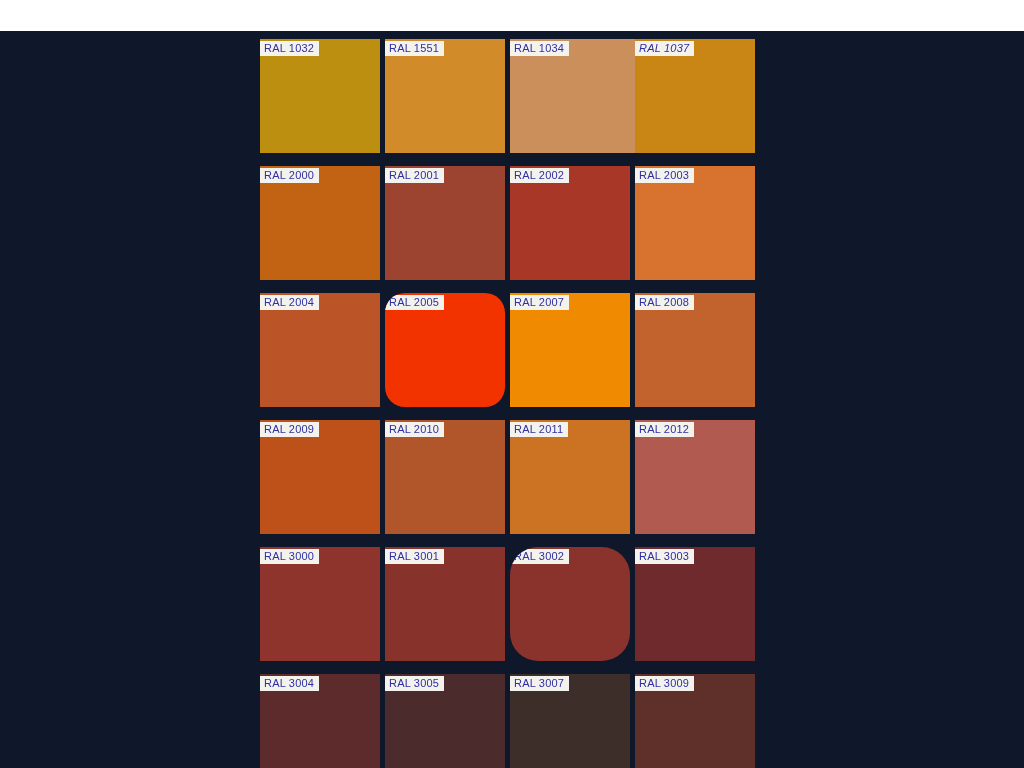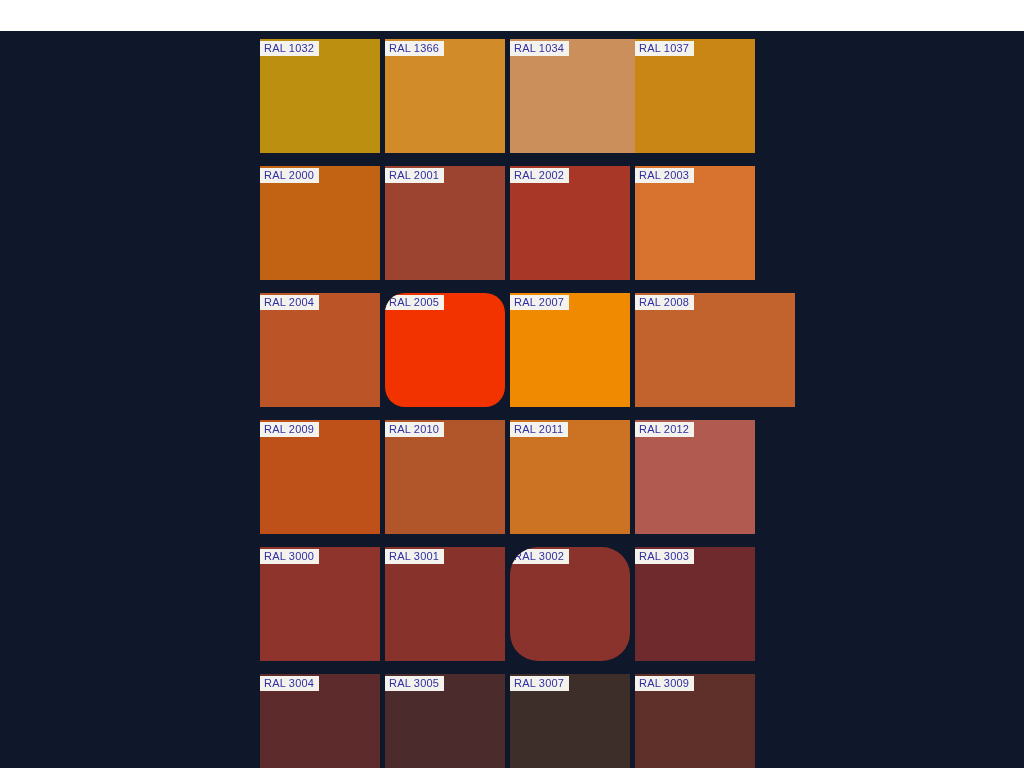--- a/index.html
+++ b/index.html
@@ -57,26 +57,26 @@
 </style>
 </head>
 <body>
 
 <div id="chart-root">
   <div id="swatch-grid">
       <div class="swatch" style="background-color: rgb(188, 143, 17);">
         <span class="swatch-label">RAL 1032</span>
       </div>
       <div class="swatch" style="background-color: rgb(209, 139, 41);">
-        <span class="swatch-label">RAL 1366</span>
+        <span class="swatch-label">RAL 1551</span>
       </div>
       <div class="swatch" style="background-color: rgb(203, 143, 92); padding-left: 40px;">
         <span class="swatch-label">RAL 1034</span>
       </div>
-      <div class="swatch" style="background-color: rgb(202, 134, 20);">
+      <div class="swatch" style="background-color: rgb(202, 134, 20); font-style: italic;">
         <span class="swatch-label">RAL 1037</span>
       </div>
       <div class="swatch" style="background-color: rgb(194, 98, 19);">
         <span class="swatch-label">RAL 2000</span>
       </div>
       <div class="swatch" style="background-color: rgb(156, 68, 48);">
         <span class="swatch-label">RAL 2001</span>
       </div>
       <div class="swatch" style="background-color: rgb(169, 55, 40);">
         <span class="swatch-label">RAL 2002</span>
@@ -86,21 +86,21 @@
       </div>
       <div class="swatch" style="background-color: rgb(187, 85, 39);">
         <span class="swatch-label">RAL 2004</span>
       </div>
       <div class="swatch" style="background-color: rgb(242, 51, 0); border-radius: 20px;">
         <span class="swatch-label">RAL 2005</span>
       </div>
       <div class="swatch" style="background-color: rgb(240, 138, 0);">
         <span class="swatch-label">RAL 2007</span>
       </div>
-      <div class="swatch" style="background-color: rgb(194, 98, 44); padding-left: 40px;">
+      <div class="swatch" style="background-color: rgb(194, 98, 44);">
         <span class="swatch-label">RAL 2008</span>
       </div>
       <div class="swatch" style="background-color: rgb(189, 81, 25);">
         <span class="swatch-label">RAL 2009</span>
       </div>
       <div class="swatch" style="background-color: rgb(176, 86, 42);">
         <span class="swatch-label">RAL 2010</span>
       </div>
       <div class="swatch" style="background-color: rgb(203, 114, 35);">
         <span class="swatch-label">RAL 2011</span>

